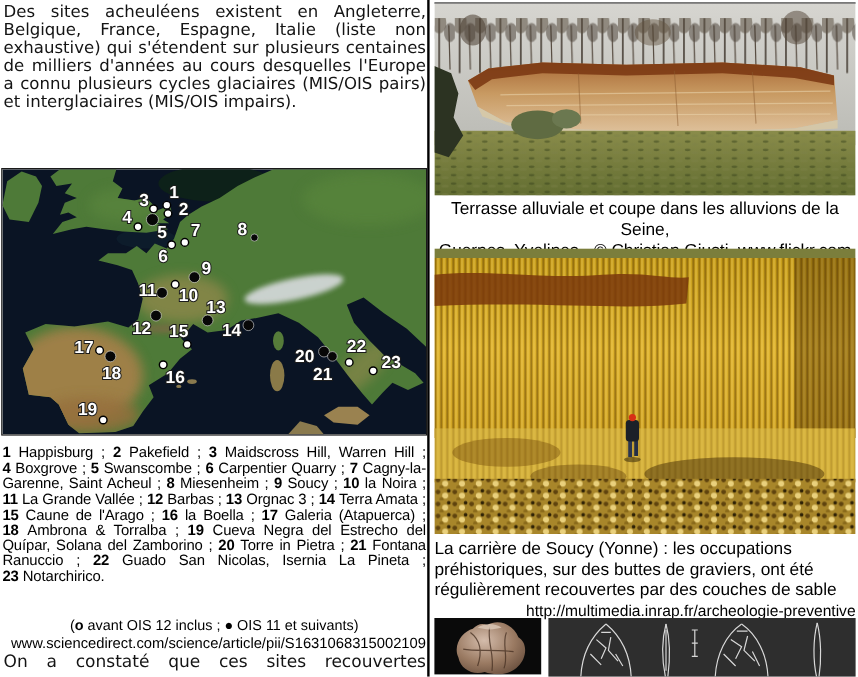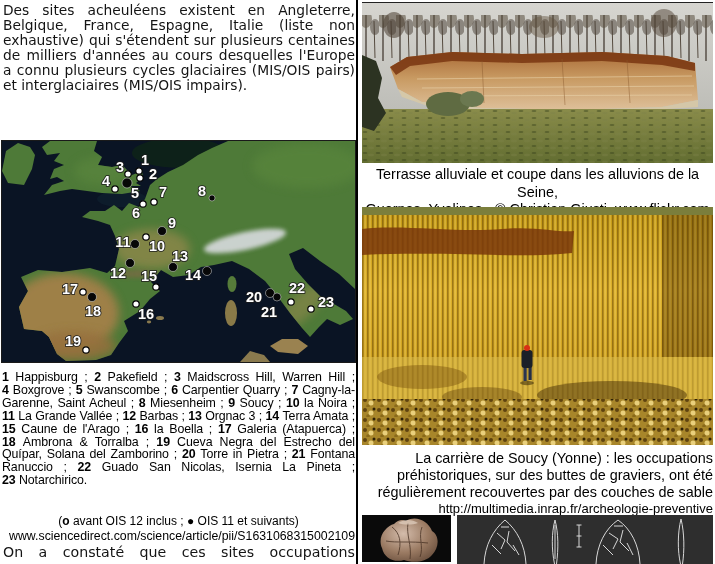--- a/index.html
+++ b/index.html
@@ -35,21 +35,21 @@
                text-align:justify; text-align-last:justify; }
 
   
   #divider { left:356px; top:0; width:2px; height:564px; background:#000; }
 
   
   #photo1 { left:362px; top:2px;   width:351px; height:160px; border-top:1px solid #222; }
   #cap1   { left:362px; top:166px; width:351px; text-align:center;
             font-size:14.4px; line-height:17.5px; white-space:pre-line; }
   #photo2 { left:362px; top:207px; width:351px; height:238px; }
-  #cap2   { left:362px; top:450px; width:351px; text-align:right;
+  #cap2   { left:362px; top:450px; width:351px; text-align:left;
             font-size:14.4px; line-height:17px; white-space:pre-line; }
   #inrap-url { left:362px; top:501px; width:351px; text-align:right; font-size:13px; }
   #tool-photo    { left:362px; top:515px; width:89px;  height:47px; background:var(--panel_black,#0a0a0a); overflow:hidden; }
   #tool-drawings { left:457px; top:515px; width:256px; height:49px; background:var(--panel_gray,#2e2e2e); overflow:hidden; }
   svg { display:block; }
 </style>
 </head>
 <body>
 
 <div id="intro" class="abs comic">Des sites acheuléens existent en Angleterre, Belgique, France, Espagne, Italie (liste non exhaustive) qui s'étendent sur plusieurs centaines de milliers d'années au cours desquelles l'Europe a connu plusieurs cycles glaciaires (MIS/OIS pairs) et interglaciaires (MIS/OIS impairs).</div>
@@ -151,21 +151,21 @@
       </g>
   </svg>
 </div>
 
 <div id="site-list" class="abs"><b>1</b>&nbsp;Happisburg ; <b>2</b>&nbsp;Pakefield ; <b>3</b>&nbsp;Maidscross Hill, Warren Hill ; <b>4</b>&nbsp;Boxgrove ; <b>5</b>&nbsp;Swanscombe ; <b>6</b>&nbsp;Carpentier Quarry ; <b>7</b>&nbsp;Cagny-la-Garenne, Saint Acheul ; <b>8</b>&nbsp;Miesenheim ; <b>9</b>&nbsp;Soucy ; <b>10</b>&nbsp;la Noira ; <b>11</b>&nbsp;La Grande Vallée ; <b>12</b>&nbsp;Barbas ; <b>13</b>&nbsp;Orgnac 3 ; <b>14</b>&nbsp;Terra Amata ; <b>15</b>&nbsp;Caune de l'Arago ; <b>16</b>&nbsp;la Boella ; <b>17</b>&nbsp;Galeria (Atapuerca) ; <b>18</b>&nbsp;Ambrona &amp; Torralba ; <b>19</b>&nbsp;Cueva Negra del Estrecho del Quípar, Solana del Zamborino ; <b>20</b>&nbsp;Torre in Pietra ; <b>21</b>&nbsp;Fontana Ranuccio ; <b>22</b>&nbsp;Guado San Nicolas, Isernia La Pineta ; <b>23</b>&nbsp;Notarchirico.</div>
 
 <div id="ois-note" class="abs"><span>(</span><b>o</b><span> avant OIS 12 inclus ; ● OIS 11 et suivants)</span></div>
 
 <div id="sd-url" class="abs"><span class="urlish">www.sciencedirect.com/science/article/pii/S1631068315002109</span></div>
 
-<div id="closing" class="abs comic">On a constaté que ces sites occupations</div>
+<div id="closing" class="abs comic">On a constaté que ces sites recouvertes</div>
 
 <div id="divider" class="abs"></div>
 
 <div id="photo1" class="abs">
   <svg width="351" height="160" viewBox="0 0 351 160">
     <defs>
       <linearGradient id="skyg" x1="0" y1="0" x2="0" y2="1">
         <stop offset="0" stop-color="#d6d5d0"></stop>
           <stop offset="1" stop-color="#bbbbb5"></stop>
       </linearGradient>

